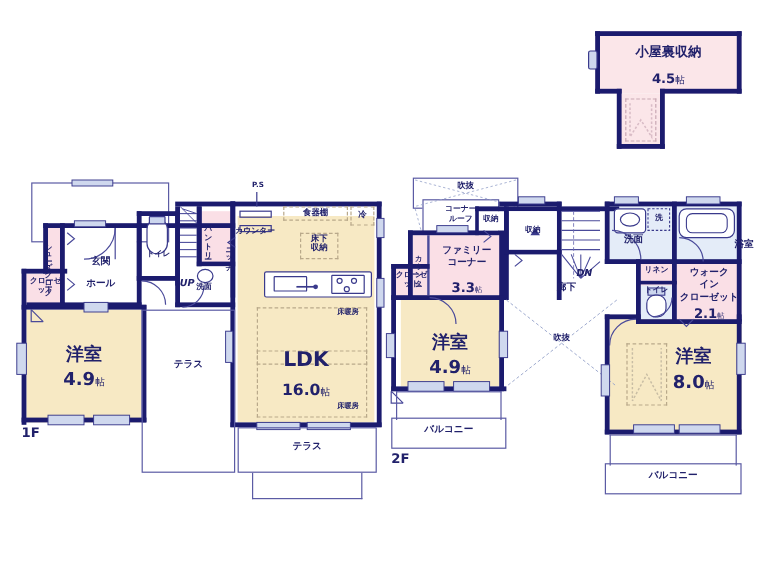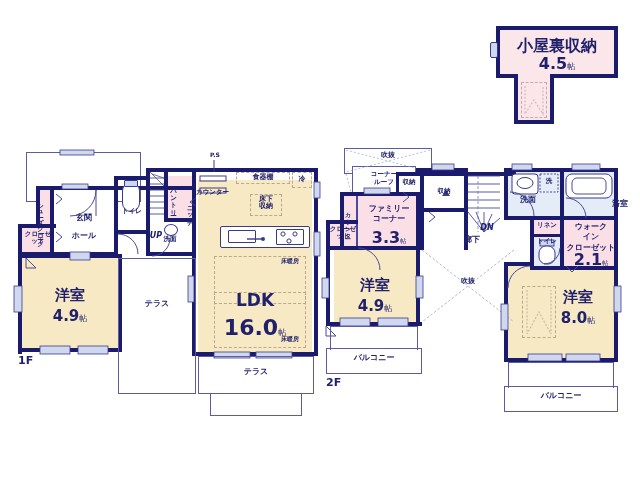--- a/index.html
+++ b/index.html
@@ -14,21 +14,21 @@
   .fill-cream{background:#f7e9c4;}
   .fill-pink{background:#fadfe6;}
   .fill-blue{background:#e4ecf8;}
   .fill-white{background:#ffffff;}
   .fill-attic{background:#fbe6e9;}
 
   .lbl{position:absolute;color:#21216b;line-height:1.05;text-align:center;
        white-space:pre-line;letter-spacing:0px;}
   .lbl.v{writing-mode:vertical-rl;text-orientation:upright;line-height:1;}
   .big{font-size:15px;font-weight:700;}
-  .mid{font-size:16px;font-weight:700;}
+  .mid{font-size:11px;font-weight:700;}
   .sm{font-size:8px;font-weight:700;}
   .xs{font-size:6.5px;font-weight:700;}
   .tiny{font-size:6px;font-weight:700;}
   .unit{font-size:8px;}
   .unit-s{font-size:6px;}
 
   .dash{position:absolute;box-sizing:border-box;border:1px dashed #b9a98a;}
   .dash-p{position:absolute;box-sizing:border-box;border:1px dashed #c9a8b4;}
   .dash-b{position:absolute;box-sizing:border-box;border:1px dashed #8f9fc4;}
 
@@ -173,21 +173,21 @@
     <div class="dash" style="left:214px;top:292px;width:92px;height:56px;"></div>
 
     <div class="thin" style="left:118px;top:258px;width:78px;height:136px;"></div>
     <div class="thin" style="left:198px;top:356px;width:116px;height:38px;"></div>
     <div class="thin" style="left:210px;top:394px;width:92px;height:22px;border-top:none;"></div>
 
     <div class="lbl big" style="left:22px;top:288px;width:96px;">洋室</div>
     <div class="lbl" style="left:22px;top:308px;width:96px;"><span class="big">4.9</span><span class="unit">帖</span></div>
 
     <div class="lbl big" style="left:198px;top:292px;width:114px;font-size:17px;">LDK</div>
-    <div class="lbl" style="left:198px;top:316px;width:114px;"><span class="big" style="font-size:22px;">16.0</span><span class="unit">帖</span></div>
+    <div class="lbl" style="left:198px;top:316px;width:114px;"><span class="big" style="font-size:13px;">16.0</span><span class="unit">帖</span></div>
 
     <div class="lbl sm" style="left:56px;top:214px;width:56px;">玄関</div>
     <div class="lbl sm" style="left:56px;top:232px;width:56px;">ホール</div>
     <div class="lbl xs" style="left:116px;top:208px;width:32px;">トイレ</div>
     <div class="lbl xs" style="left:150px;top:236px;width:40px;">洗面</div>
     <div class="lbl xs v" style="left:37px;top:191px;height:60px;">シューズクローク</div>
     <div class="lbl xs" style="left:22px;top:231px;width:32px;">クローゼット</div>
     <div class="lbl xs v" style="left:170px;top:176px;height:44px;">パントリー</div>
     <div class="lbl sm" style="left:118px;top:300px;width:78px;">テラス</div>
     <div class="lbl sm" style="left:198px;top:368px;width:116px;">テラス</div>

